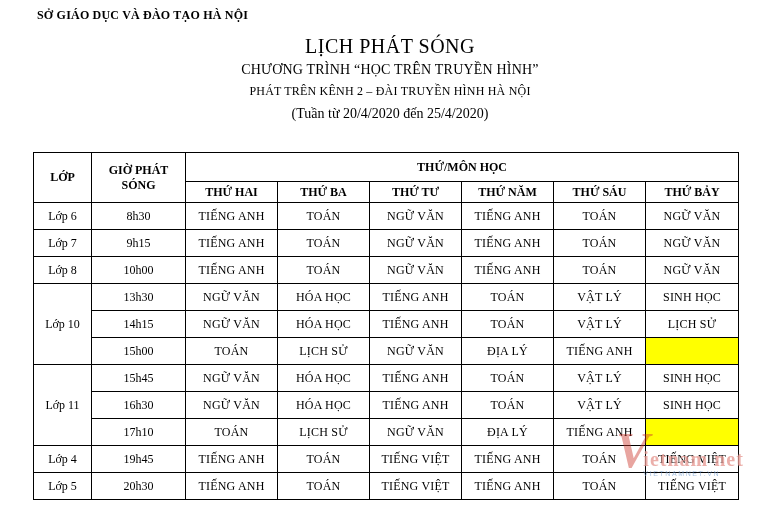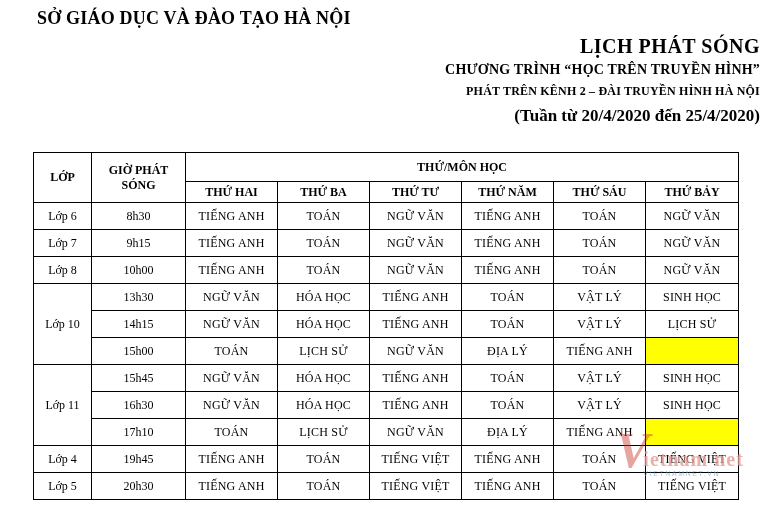--- a/index.html
+++ b/index.html
@@ -7,30 +7,30 @@
   body {
     width: 767px; height: 512px;
     background: #ffffff;
     position: relative;
     font-family: "Liberation Serif", serif;
     color: #000;
     overflow: hidden;
   }
   .org {
     position: absolute; left: 37px; top: 8px;
-    font-weight: bold; font-size: 18px; letter-spacing: 0.2px;
+    font-weight: bold; font-size: 12px; letter-spacing: 0.2px;
   }
   .center-line {
     position: absolute; left: 20px; width: 740px;
-    text-align: right; font-weight: bold;
+    text-align: center; font-weight: normal;
   }
   .title-main  { top: 35px;  font-size: 20px;   letter-spacing: 0.5px; }
   .subtitle-1  { top: 62px;  font-size: 14px; letter-spacing: 0.2px; }
   .subtitle-2  { top: 84px;  font-size: 12px; letter-spacing: 0.2px; }
-  .week-line   { top: 106px; font-size: 17px; }
+  .week-line   { top: 106px; font-size: 14px; }
 
   table.schedule {
     position: absolute; left: 33px; top: 152px;
     width: 705px;
     border-collapse: collapse; table-layout: fixed;
   }
   .schedule th, .schedule td {
     border: 1px solid #000;
     text-align: center; vertical-align: middle;
     padding: 0; overflow: hidden;

